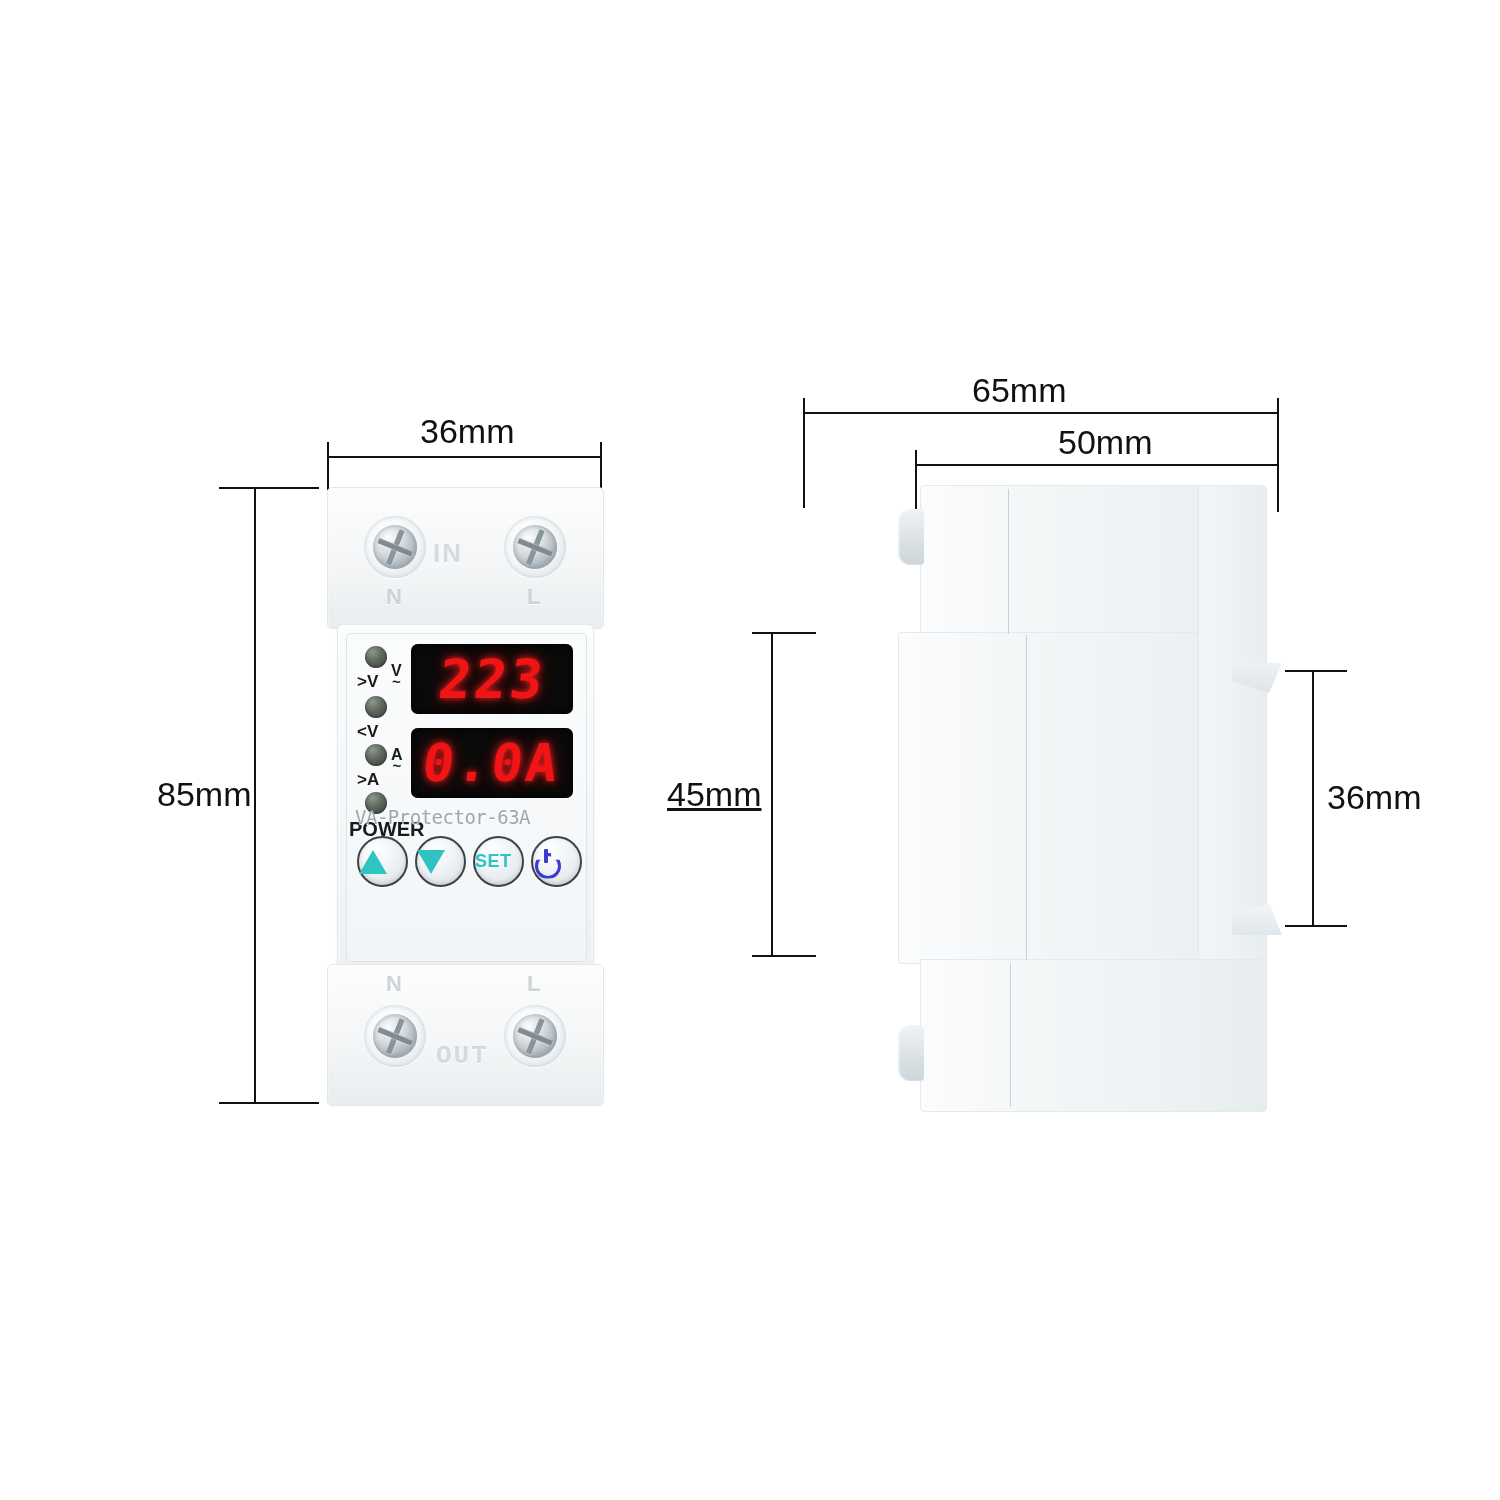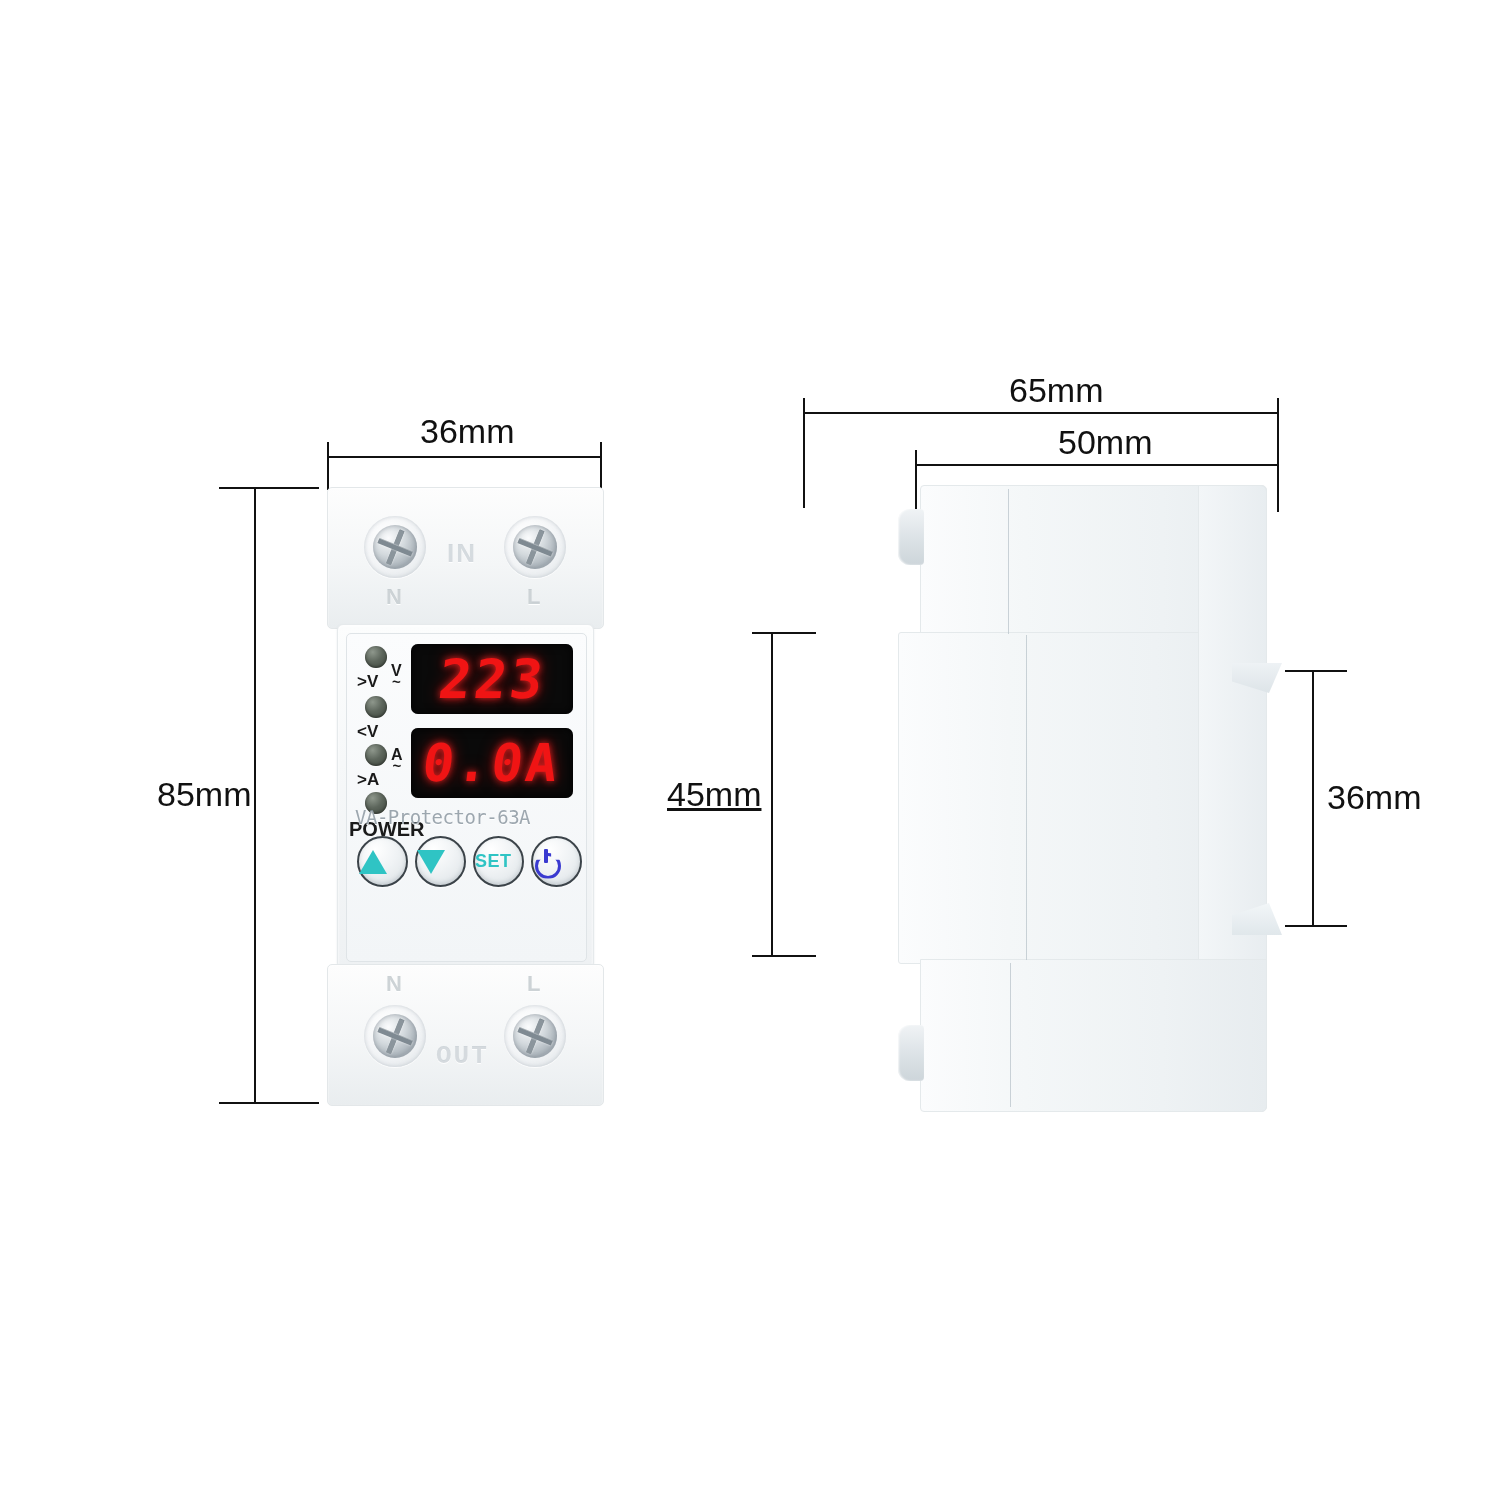--- a/index.html
+++ b/index.html
@@ -183,21 +183,21 @@
   <div class="dimlabel" style="left:420px;top:412px;">36mm</div>
 
   <div class="ext ext-h" style="left:219px;top:487px;width:100px;"></div>
   <div class="ext ext-h" style="left:219px;top:1102px;width:100px;"></div>
   <div class="dimline dim-v" style="left:254px;top:487px;height:617px;"></div>
   <div class="dimlabel" style="left:157px;top:775px;">85mm</div>
 
   <div class="ext ext-v" style="left:803px;top:398px;height:110px;"></div>
   <div class="ext ext-v" style="left:1277px;top:398px;height:110px;"></div>
   <div class="dimline dim-h" style="left:803px;top:412px;width:476px;"></div>
-  <div class="dimlabel" style="left:1009px;top:371px;">65mm</div>
+  <div class="dimlabel" style="left:972px;top:371px;">65mm</div>
 
   <div class="ext ext-v" style="left:915px;top:450px;height:62px;"></div>
   <div class="ext ext-v" style="left:1277px;top:450px;height:62px;"></div>
   <div class="dimline dim-h" style="left:915px;top:464px;width:364px;"></div>
   <div class="dimlabel" style="left:1058px;top:423px;">50mm</div>
 
   <div class="ext ext-h" style="left:752px;top:632px;width:64px;"></div>
   <div class="ext ext-h" style="left:752px;top:955px;width:64px;"></div>
   <div class="dimline dim-v" style="left:771px;top:632px;height:325px;"></div>
   <div class="dimlabel" style="left:667px;top:775px;text-decoration:underline;">45mm</div>
@@ -213,21 +213,21 @@
       <div class="screw-seat" style="left:36px;top:28px;">
         <div class="screw">
             <div class="screw-x"></div>
           </div>
       </div>
       <div class="screw-seat" style="left:176px;top:28px;">
         <div class="screw">
             <div class="screw-x"></div>
           </div>
       </div>
-      <div class="emboss-inout" style="left:119px;top:50px;">IN</div>
+      <div class="emboss-inout" style="left:105px;top:50px;">IN</div>
       <div class="emboss" style="left:58px;top:96px;">N</div>
       <div class="emboss" style="left:199px;top:96px;">L</div>
     </div>
 
     <div id="mid-body">
       <div id="panel">
 
         <div class="led" style="left:18px;top:12px;"></div>
         <div class="led-label" style="left:10px;top:38px;">&gt;V</div>
 

